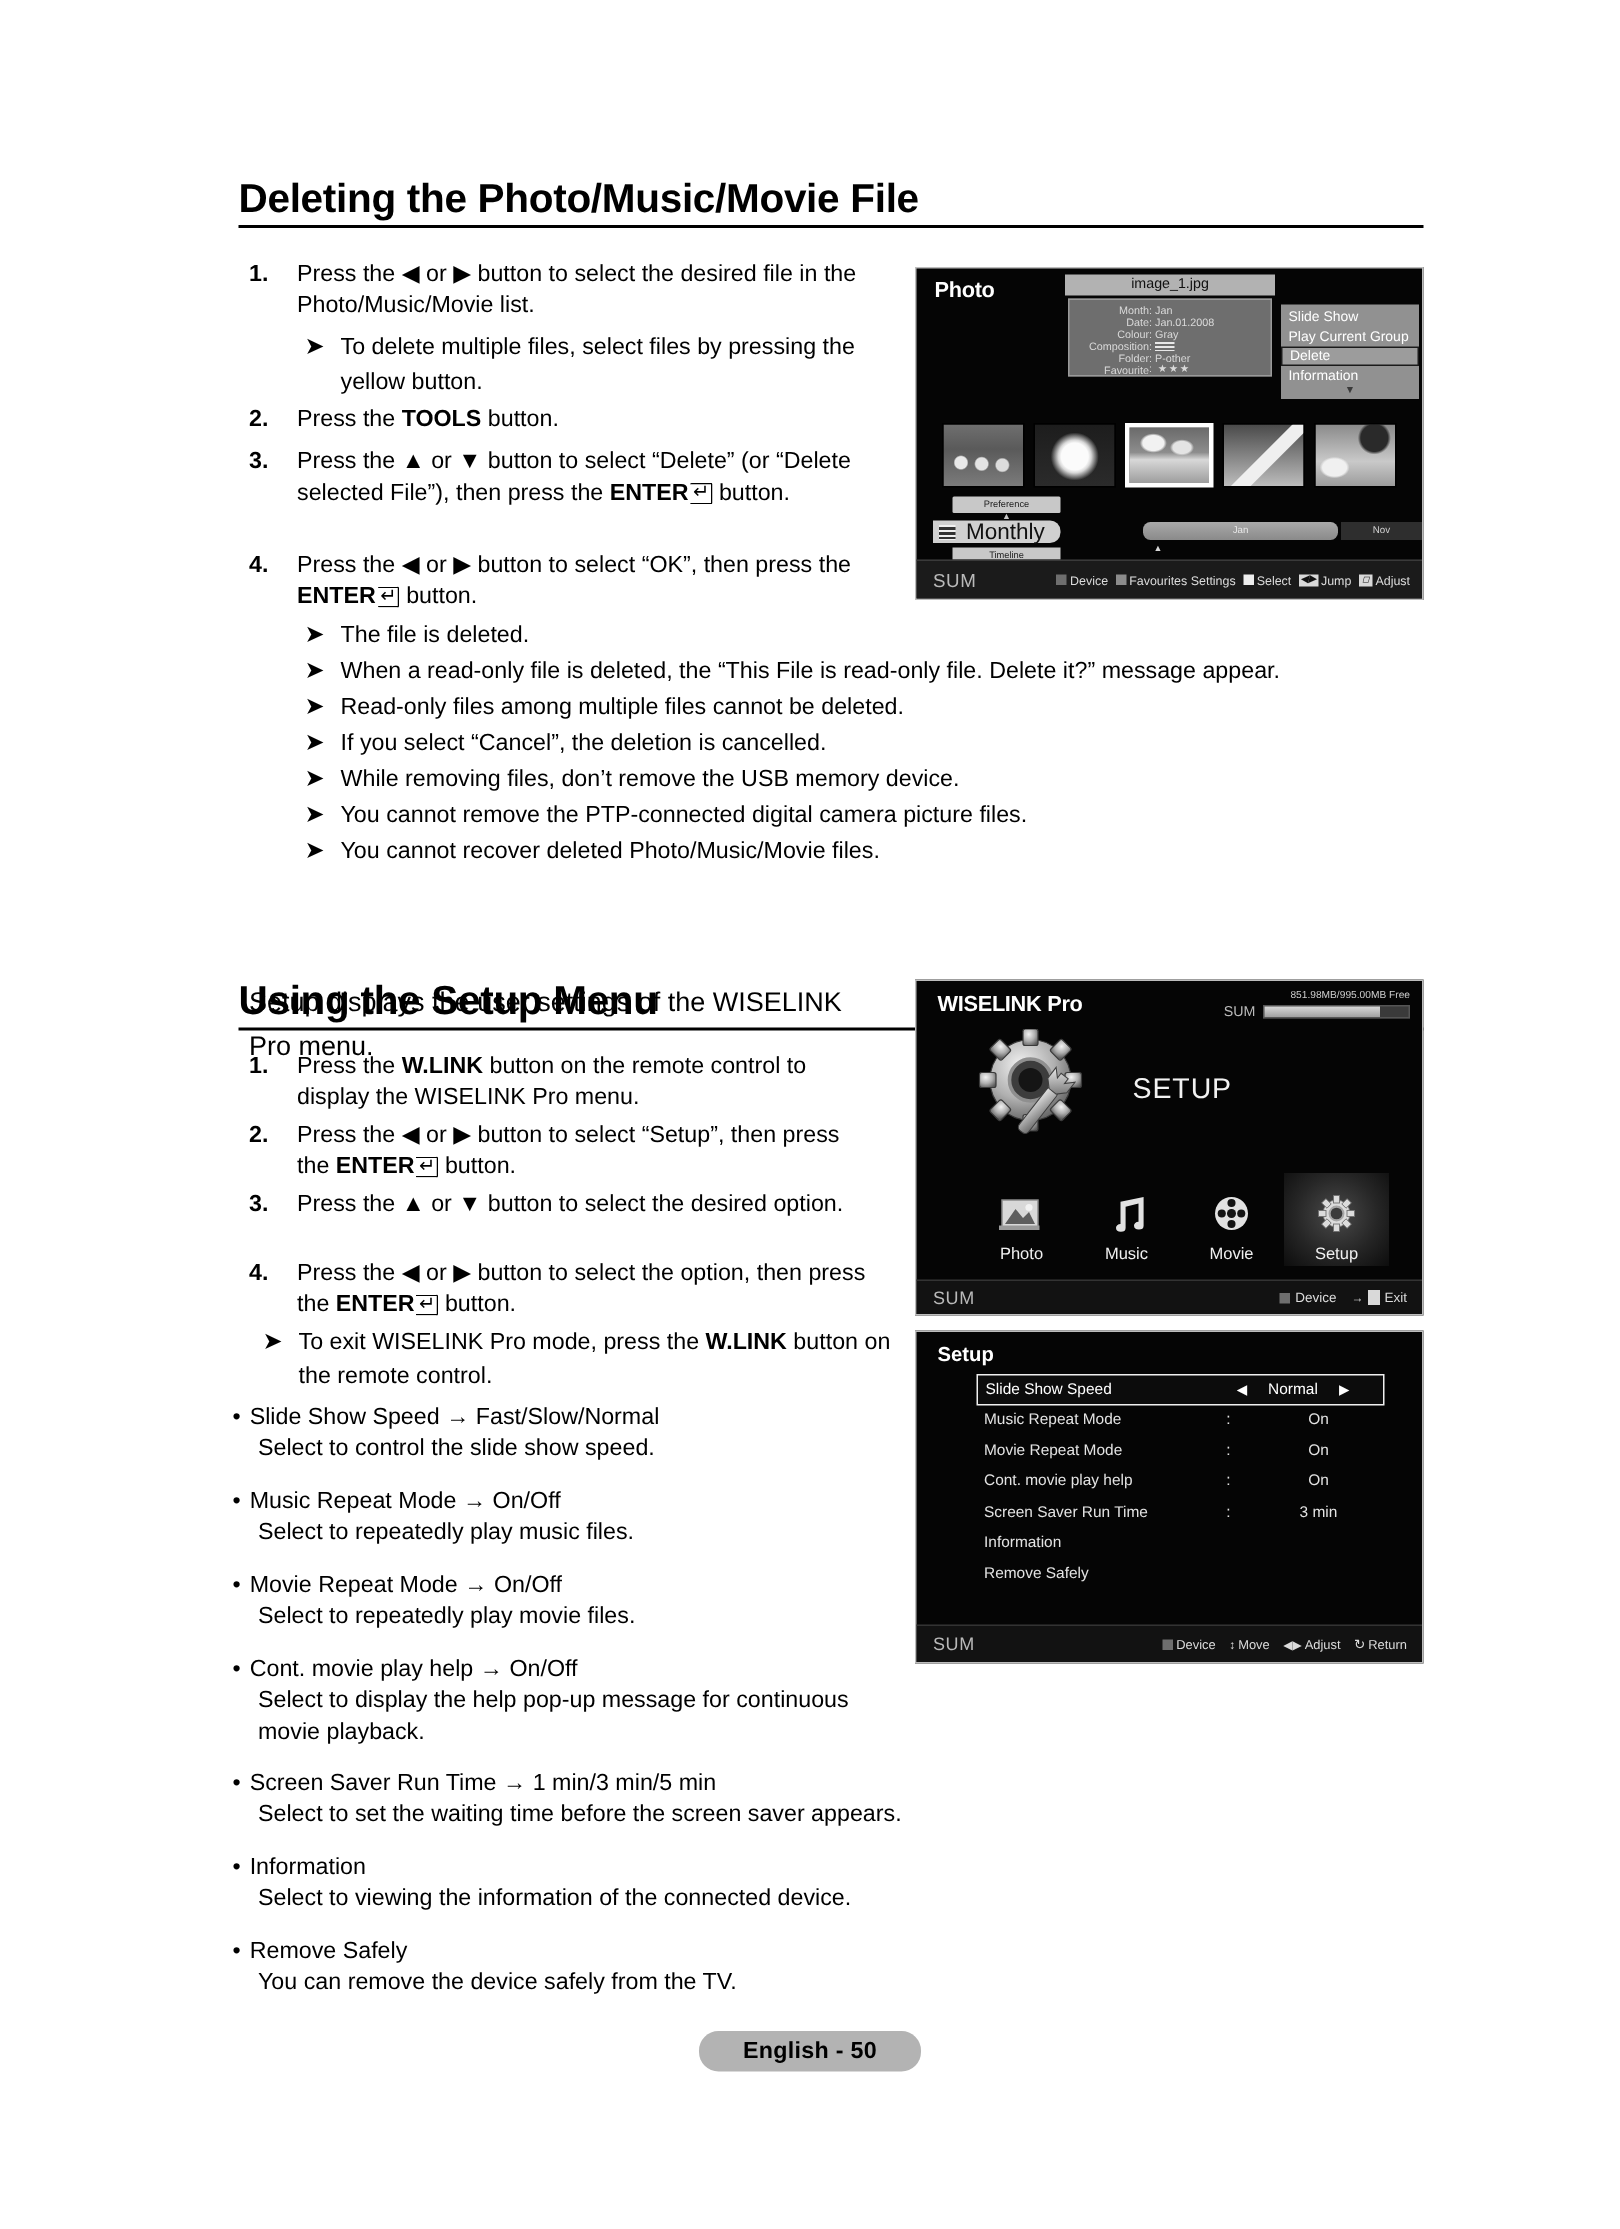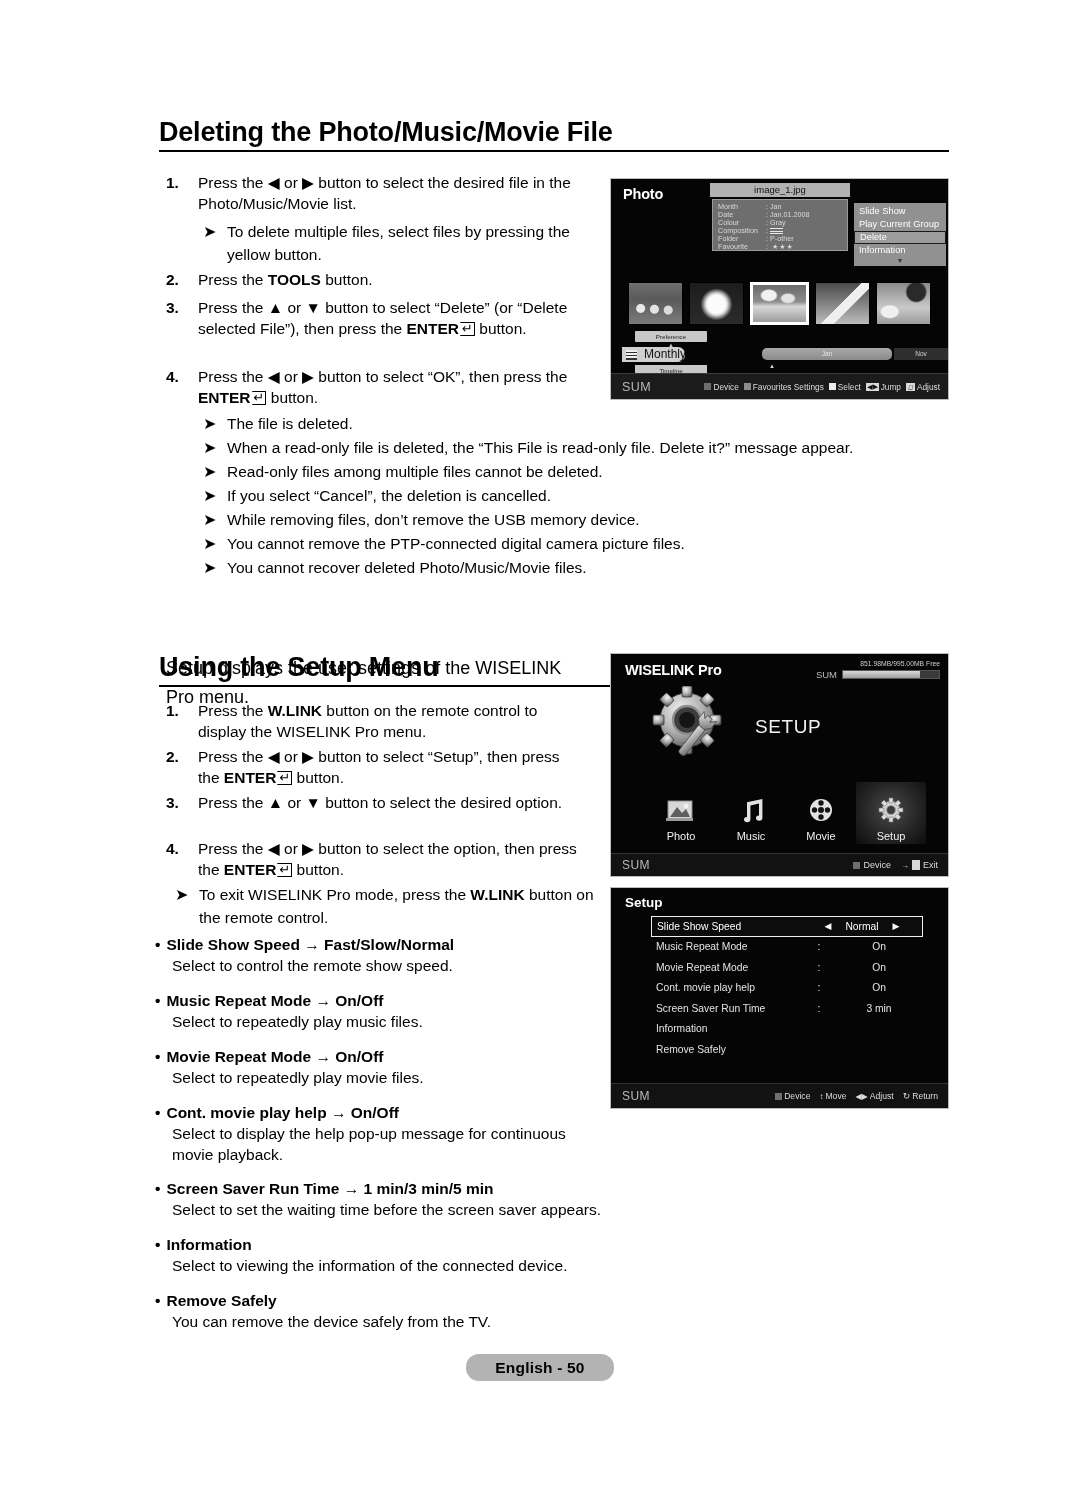--- a/index.html
+++ b/index.html
@@ -83,21 +83,21 @@
     margin-left:1px;
   }
 
   
   .def{
     position:absolute;
     font-size:15.5px;
     line-height:21px;
   }
   .def .term{
-    font-weight:bold;
+    font-weight:normal;
     white-space:nowrap;
   }
   .def .term .dot{margin-right:6px;}
   .def .desc{
     padding-left:17px;
     font-weight:normal;
   }
 
   
   .pagepill{
@@ -134,21 +134,21 @@
   }
   .ph-info{
     position:absolute;left:101px;top:20px;width:136px;height:52px;
     background:#6e6e6e;border:1px solid #9a9a9a;
     color:#d9d9d9;
     font-size:7.2px;
     padding:3px 0 0 5px;
     box-sizing:border-box;
   }
   .ph-info .row{display:flex;line-height:8.1px;}
-  .ph-info .k{width:48px;flex:0 0 48px;}
+  .ph-info .k{width:48px;flex:0 0 48px;text-align:right;}
   .ph-info .v{flex:1;}
   .comp-ico{
     display:inline-block;width:13px;height:6px;
     background:repeating-linear-gradient(to bottom,#e8e8e8 0 1.3px,#6e6e6e 1.3px 2.6px);
     vertical-align:-1px;
   }
   .stars{letter-spacing:1px;font-size:7px;}
 
   .ph-menu{
     position:absolute;left:243px;top:24px;width:92px;height:63px;
@@ -211,24 +211,24 @@
     background:#c8c8c8;color:#222;font-size:6.2px;text-align:center;line-height:11px;
     border-radius:1px;
   }
   .ph-carat-up{
     position:absolute;left:57px;top:163px;color:#c8c8c8;font-size:6px;line-height:6px;
   }
   .ph-monthly-row{
     position:absolute;left:11px;top:168px;width:315px;height:15px;
   }
   .ph-month-lbl{
-    position:absolute;left:0;top:0;width:63px;height:15px;
+    position:absolute;left:0;top:0;width:85px;height:15px;
     background:#d0d0d0;color:#111;
     border-radius:0 7px 7px 0;
-    font-size:12px;line-height:15px;padding-left:22px;box-sizing:border-box;
+    font-size:15px;line-height:15px;padding-left:22px;box-sizing:border-box;
   }
   .ph-list-ico{
     position:absolute;left:4px;top:3px;width:11px;height:10px;
     background:repeating-linear-gradient(to bottom,#f0f0f0 0 1.6px,#333 1.6px 3.2px);
   }
   .ph-bar-jan{
     position:absolute;left:140px;top:1px;width:130px;height:12px;
     background:linear-gradient(to bottom,#a9a9a9,#8a8a8a);
     color:#e9e9e9;font-size:6.5px;text-align:center;line-height:12px;
     border-radius:5px;
@@ -449,21 +449,21 @@
     <div class="t">Press the <span>◀</span> or <span>▶</span> button to select the option, then press the <b class="bold">ENTER</b><span class="enter-gly">↵</span> button.</div>
   </div>
 
   <div class="arrow-item" style="left:175px;top:884px;width:420px;">
     <div class="a">➤</div>
     <div class="t">To exit WISELINK Pro mode, press the <b class="bold">W.LINK</b> button on the remote control.</div>
   </div>
 
   <div class="def" style="left:155px;top:934px;width:470px;">
     <div class="term"><span class="dot">•</span><span>Slide Show Speed</span> <span>→</span> <span>Fast/Slow/Normal</span></div>
-    <div class="desc">Select to control the remote show speed.</div>
+    <div class="desc">Select to control the slide show speed.</div>
   </div>
 
   <div class="def" style="left:155px;top:990px;width:470px;">
     <div class="term"><span class="dot">•</span><span>Music Repeat Mode</span> <span>→</span> <span>On/Off</span></div>
     <div class="desc">Select to repeatedly play music files.</div>
   </div>
 
   <div class="def" style="left:155px;top:1102px;width:440px;">
     <div class="term"><span class="dot">•</span><span>Cont. movie play help</span> <span>→</span> <span>On/Off</span></div>
     <div class="desc">Select to display the help pop-up message for continuous movie playback.</div>

